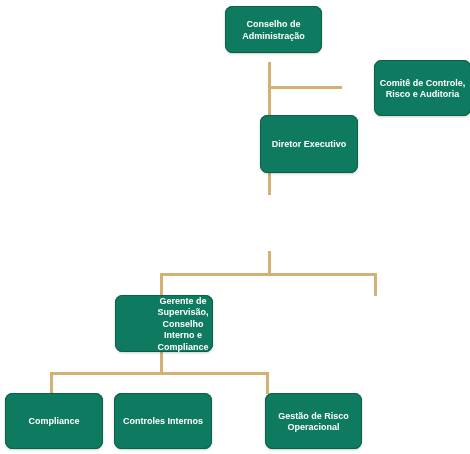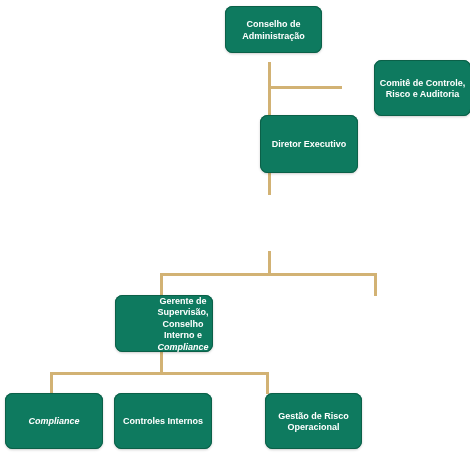--- a/index.html
+++ b/index.html
@@ -1,20 +1,20 @@
 <!DOCTYPE html>
 <html><head>
 <meta charset="utf-8">
 <style>
   html,body{margin:0;padding:0;}
   body{width:470px;height:454px;background:#ffffff;font-family:"Liberation Sans",sans-serif;overflow:hidden;}
   #chart{position:relative;width:470px;height:454px;background:#ffffff;-webkit-font-smoothing:antialiased;}
   .node{position:absolute;background:#0e7a5f;-webkit-font-smoothing:antialiased;border-radius:7.5px;color:#ffffff;display:flex;align-items:center;justify-content:center;text-align:center;font-weight:bold;font-size:9px;line-height:11.5px;box-sizing:border-box;padding-top:2px;box-shadow:inset 0 0 0 1px #0b6048,0 1px 2.5px rgba(0,0,0,0.2);letter-spacing:0px;}
   .conn{position:absolute;background:#d2b274;}
-  .ital{font-style:italic;}
+  .ital{}
 </style>
 </head>
 <body>
 
 <div id="chart">
 
   <div class="conn" style="left:268px;top:62px;width:3px;height:54px;"></div>
   <div class="conn" style="left:268px;top:86px;width:74px;height:3px;"></div>
   <div class="conn" style="left:268px;top:172px;width:3px;height:23px;"></div>
   <div class="conn" style="left:268px;top:251px;width:3px;height:25px;"></div>

